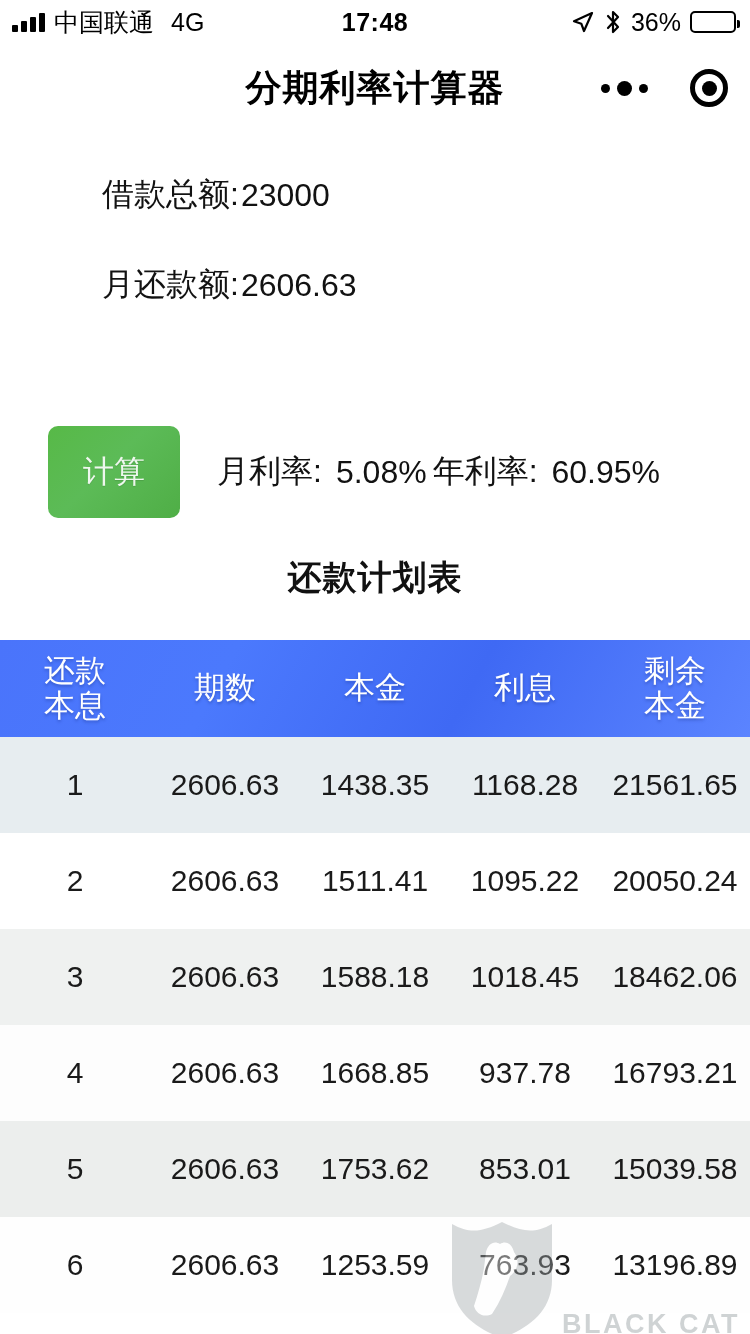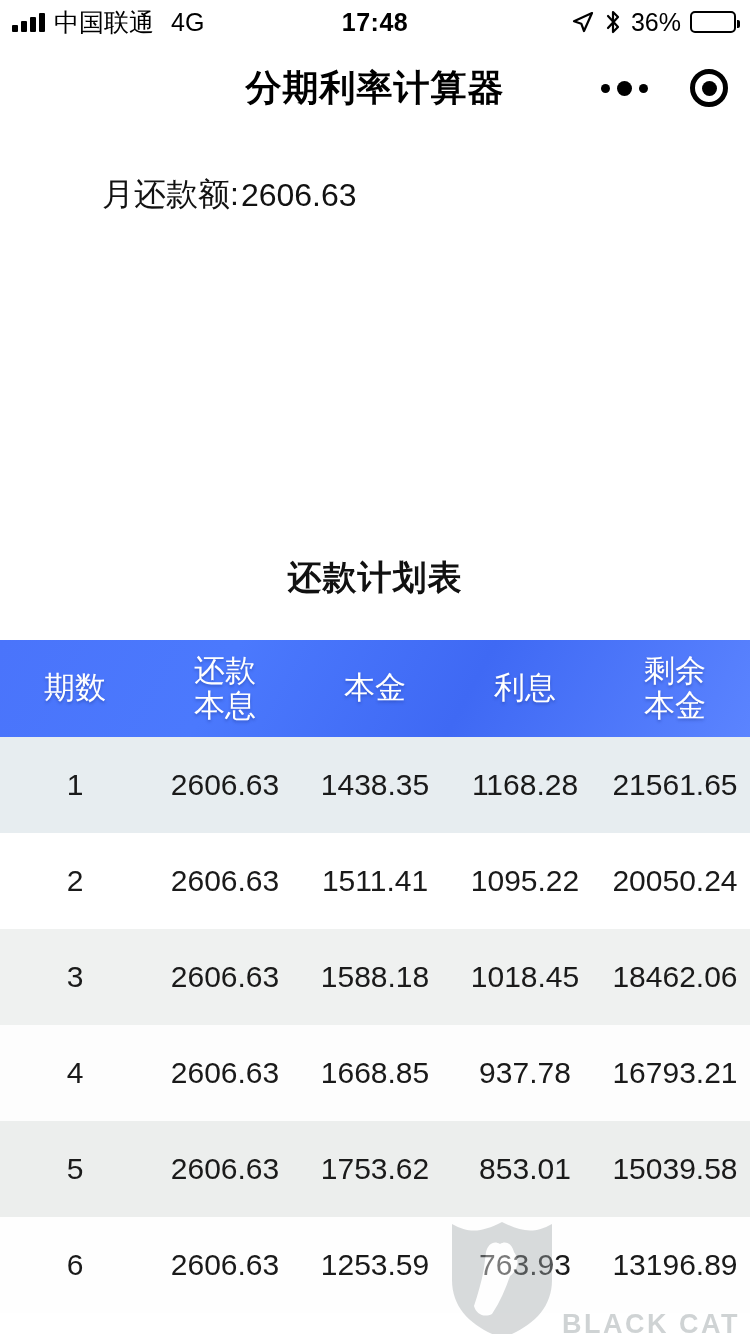--- a/index.html
+++ b/index.html
@@ -192,37 +192,53 @@
           <i></i>
         </span>
       <span class="target">
           <span></span>
         </span>
     </div>
   </div>
 
   <div class="form">
     <div class="field">
+      <span class="label">借款总额:</span>
+      <span class="value">23000</span>
+    </div>
+    <div class="field">
       <span class="label">月还款额:</span>
       <span class="value">2606.63</span>
     </div>
   </div>
 
+  <div class="action-row">
+    <button class="calc-btn">计算</button>
+    <div class="rates">
+      <span>月利率:</span>
+      <span class="gap"></span>
+      <span>5.08%</span>
+      <span class="gap-sm"></span>
+      <span>年利率:</span>
+      <span class="gap"></span>
+      <span>60.95%</span>
+    </div>
+  </div>
 
   <div class="section-title">还款计划表</div>
 
   <div class="table">
 
     <div class="trow thead">
-      <div class="cell c0">
-        <span>期数</span>
-      </div>
       <div class="cell c1">
         <span>还款</span>
         <span>本息</span>
+      </div>
+      <div class="cell c0">
+        <span>期数</span>
       </div>
       <div class="cell c2">
         <span>本金</span>
       </div>
       <div class="cell c3">
         <span>利息</span>
       </div>
       <div class="cell c4">
         <span>剩余</span>
         <span>本金</span>

